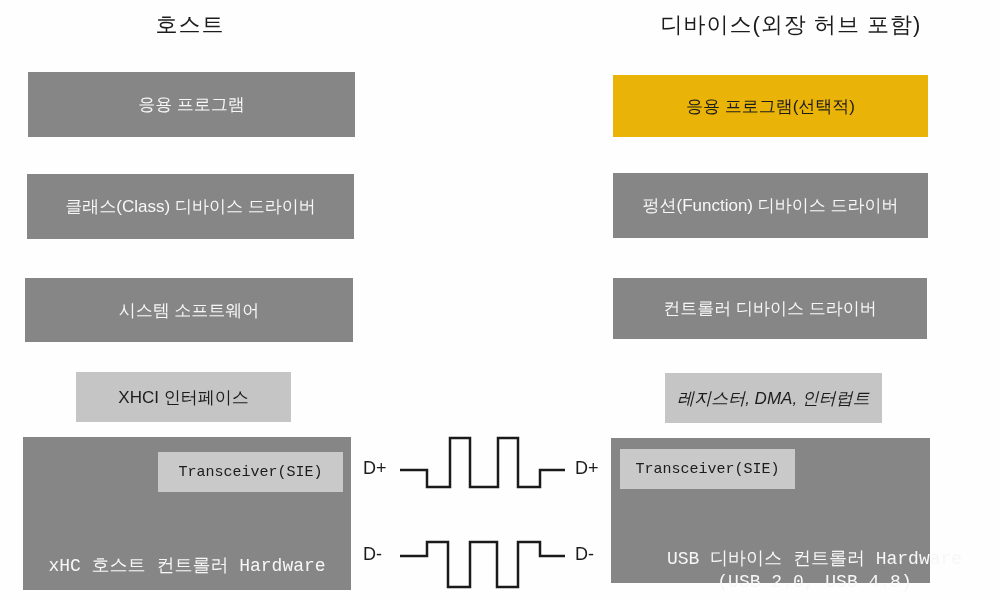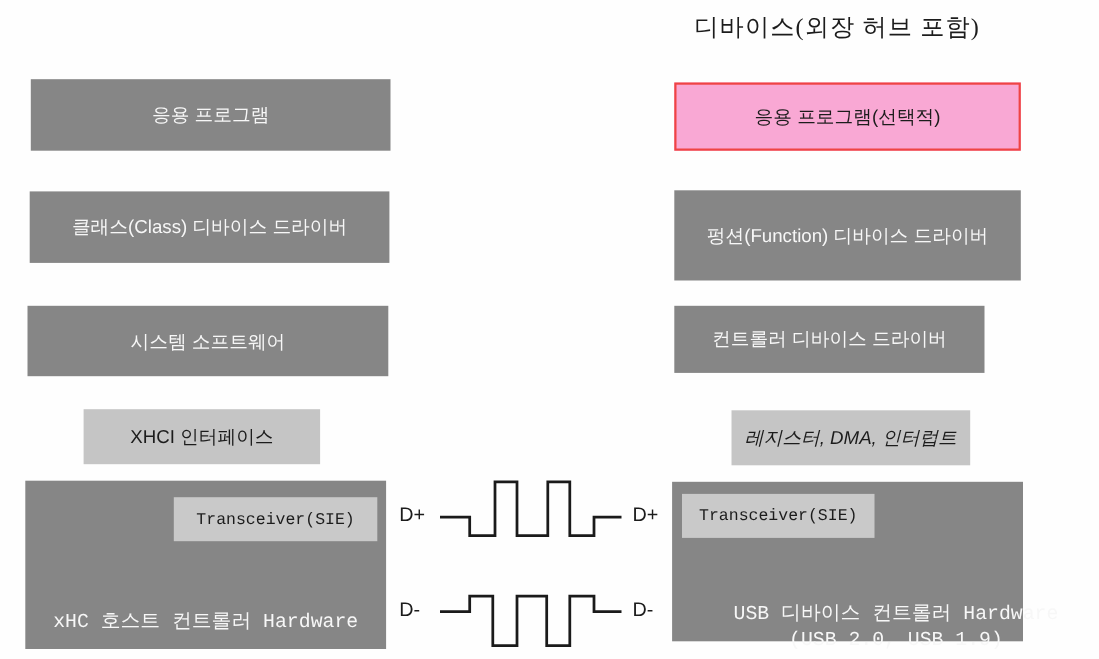--- a/index.html
+++ b/index.html
@@ -34,23 +34,23 @@
   }
   .box-dark {
     background: #868686;
     color: #f7f7f7;
   }
   .box-light {
     background: #c5c5c5;
     color: #1c1c1c;
   }
   .box-white {
-    background: #f9a8d4;
+    background: #eab308;
     color: #1c1c1c;
-    border: 2px solid #ef4444;
+    border: 2px solid #eab308;
   }
   .big-box {
     position: absolute;
     background: #868686;
     box-sizing: border-box;
     font-family: Liberation Mono, monospace;
   }
   .transceiver {
     position: absolute;
     background: #c9c9c9;
@@ -78,49 +78,50 @@
   }
   svg.waveform {
     position: absolute;
   }
 </style>
 </head>
 <body>
 
 <div id="stage">
 
+  <div class="col-title" style="left:95px; top:10px; width:190px;">호스트</div>
 
   <div class="box box-dark" style="left:28px; top:72px; width:327px; height:65px;">응용 프로그램</div>
 
   <div class="box box-dark" style="left:27px; top:174px; width:327px; height:65px;">클래스(Class) 디바이스 드라이버</div>
 
   <div class="box box-dark" style="left:25px; top:278px; width:328px; height:64px;">시스템 소프트웨어</div>
 
   <div class="box box-light" style="left:76px; top:372px; width:215px; height:50px;">XHCI 인터페이스</div>
 
   <div class="big-box" style="left:23px; top:437px; width:328px; height:153px;">
     <div class="transceiver" style="left:135px; top:15px; width:185px; height:40px;">Transceiver(SIE)</div>
     <div class="big-box-label" style="top:74px;">xHC 호스트 컨트롤러 Hardware</div>
   </div>
 
-  <div class="col-title" style="left:611px; top:10px; width:300px;font-family:Liberation Serif, serif;">디바이스(외장 허브 포함)</div>
+  <div class="col-title" style="left:641px; top:10px; width:300px;">디바이스(외장 허브 포함)</div>
 
   <div class="box box-white" style="left:613px; top:75px; width:315px; height:62px;">응용 프로그램(선택적)</div>
 
-  <div class="box box-dark" style="left:613px; top:173px; width:315px; height:82px;">펑션(Function) 디바이스 드라이버</div>
+  <div class="box box-dark" style="left:613px; top:173px; width:315px; height:65px;">펑션(Function) 디바이스 드라이버</div>
 
-  <div class="box box-dark" style="left:613px; top:278px; width:282px; height:61px;">컨트롤러 디바이스 드라이버</div>
+  <div class="box box-dark" style="left:613px; top:278px; width:314px; height:61px;">컨트롤러 디바이스 드라이버</div>
 
   <div class="box box-light" style="left:665px; top:373px; width:217px; height:50px;font-style:italic;">레지스터, DMA, 인터럽트</div>
 
   <div class="big-box" style="left:611px; top:438px; width:319px; height:145px;">
     <div class="transceiver" style="left:9px; top:11px; width:175px; height:40px;">Transceiver(SIE)</div>
     <div class="big-box-label" style="top:66px;padding-left:44px;">
       <div>USB 디바이스 컨트롤러 Hardware</div>
-      <div>(USB 2.0, USB 1.9)</div>
+      <div>(USB 2.0, USB 4.8)</div>
     </div>
   </div>
 
   <span class="sig-label" style="left:363px; top:458px;">D+</span>
   <span class="sig-label" style="left:575px; top:458px;">D+</span>
   <span class="sig-label" style="left:363px; top:544px;">D-</span>
   <span class="sig-label" style="left:575px; top:544px;">D-</span>
 
   <svg class="waveform" style="left:360px; top:425px;" width="250" height="175" viewBox="0 0 250 175">
 

